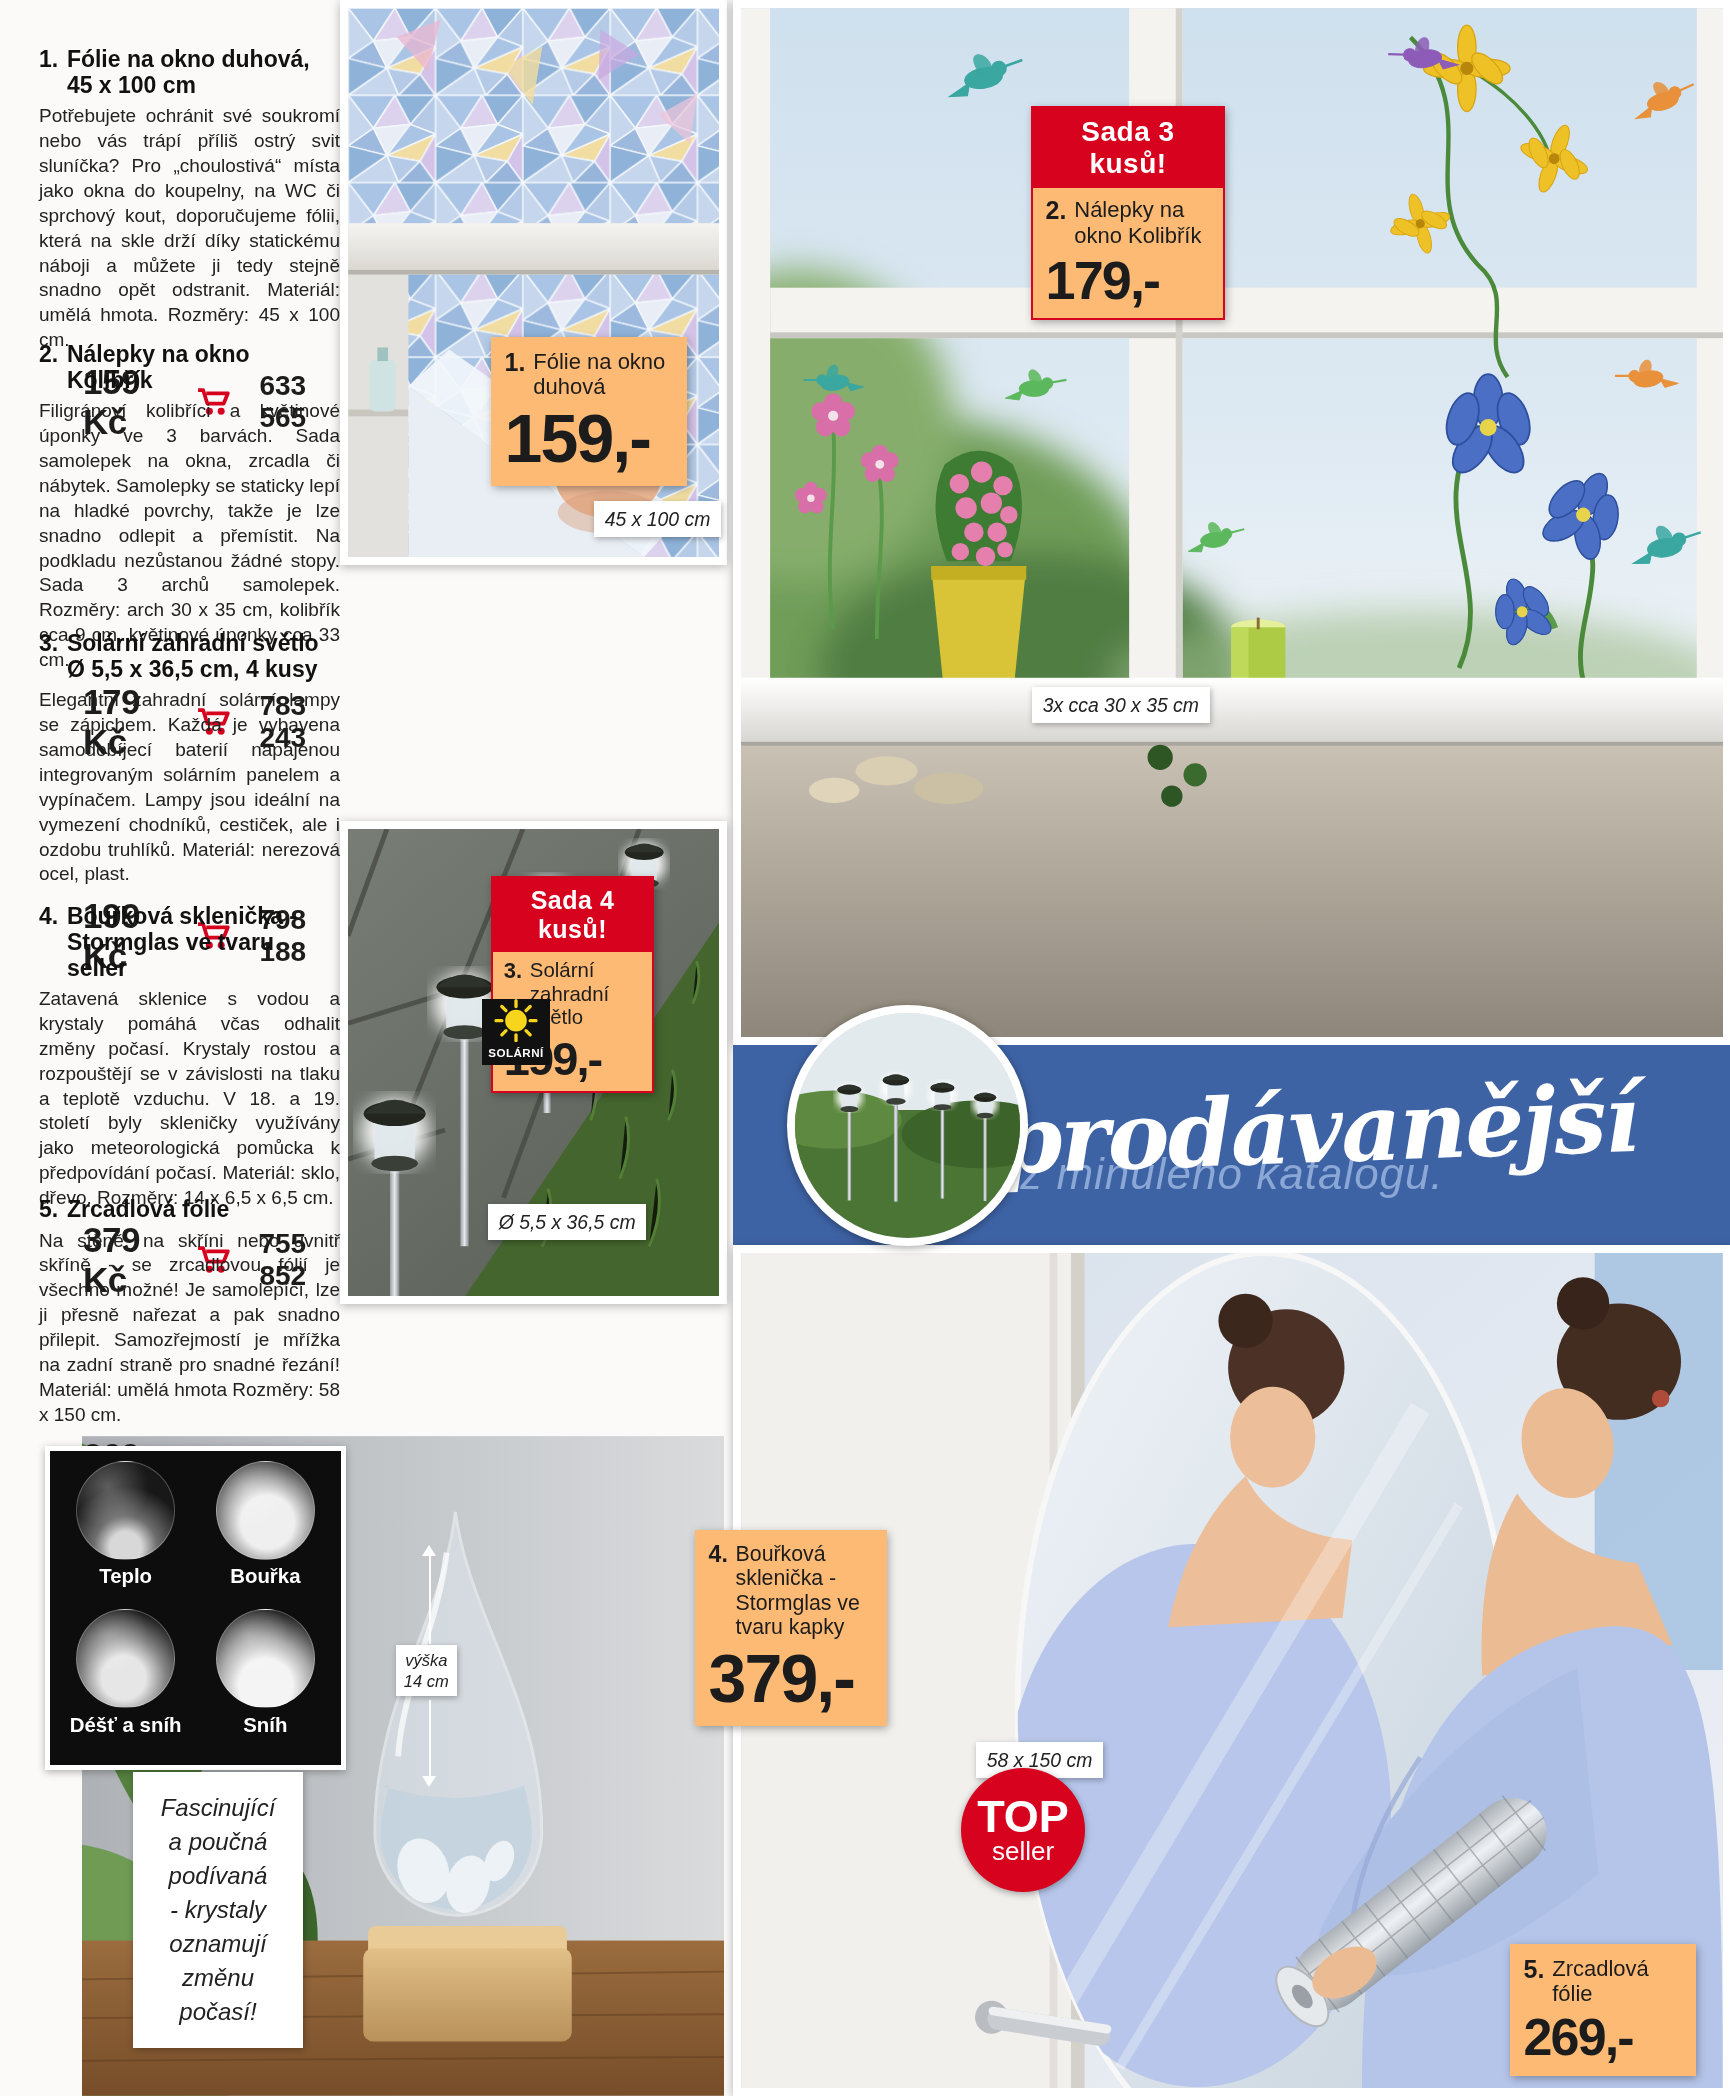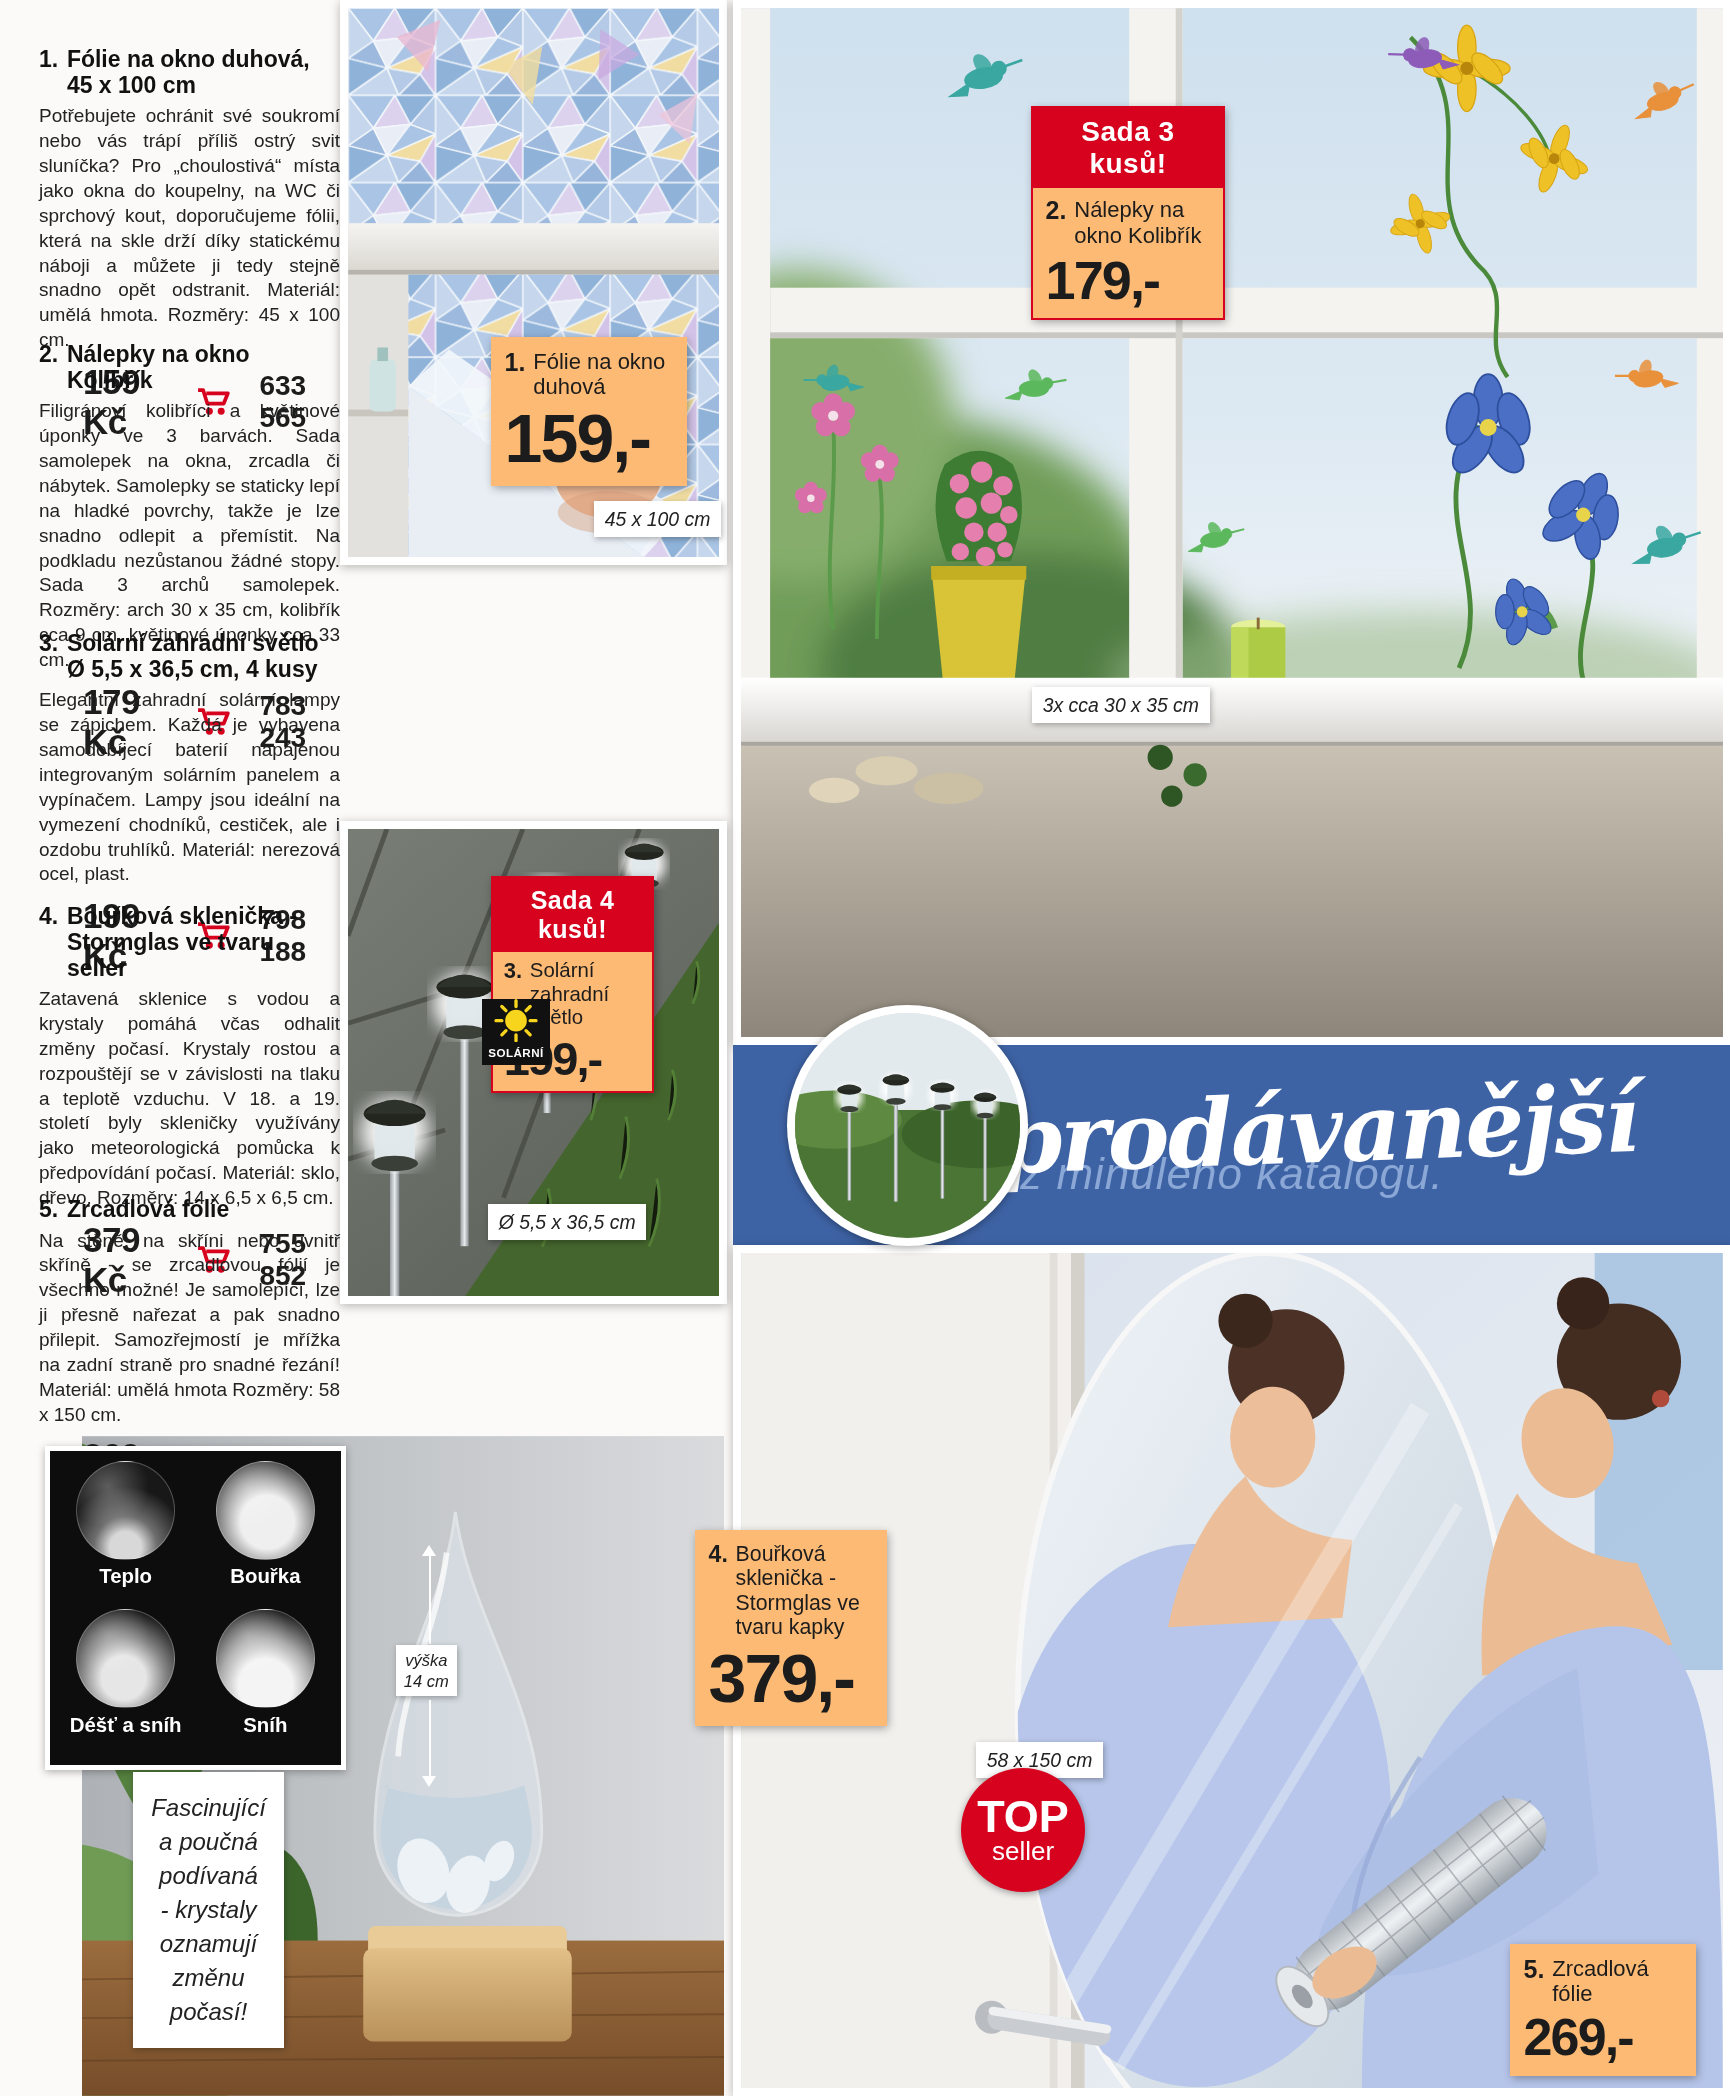--- a/index.html
+++ b/index.html
@@ -48,21 +48,21 @@
   .sg{width:97px;height:97px;border-radius:50%;border:1px solid rgba(255,255,255,.25);}
   .sg1{background:radial-gradient(circle at 32% 26%,rgba(255,255,255,.3),transparent 42%),
        radial-gradient(circle at 50% 88%,#d8d8d8 0 16%,#6e6e6e 32%,#181818 62%);}
   .sg2{background:radial-gradient(circle at 32% 26%,rgba(255,255,255,.3),transparent 42%),
        radial-gradient(circle at 52% 62%,#efefef 0 34%,#9a9a9a 56%,#1d1d1d 88%);}
   .sg3{background:radial-gradient(circle at 32% 26%,rgba(255,255,255,.3),transparent 42%),
        radial-gradient(circle at 48% 70%,#e6e6e6 0 26%,#8a8a8a 48%,#191919 80%);}
   .sg4{background:radial-gradient(circle at 32% 26%,rgba(255,255,255,.3),transparent 42%),
        radial-gradient(circle at 50% 78%,#f4f4f4 0 30%,#a8a8a8 52%,#1c1c1c 84%);}
   .sglab{color:#fff;font-size:20.4px;font-weight:600;margin-top:5.8px;}
-  .note{position:absolute;left:133px;top:1772px;width:151px;height:276px;background:#fff;z-index:6;
+  .note{position:absolute;left:133px;top:1772px;width:170px;height:276px;background:#fff;z-index:6;
         box-shadow:1px 1.9px 6.8px rgba(0,0,0,.3);display:flex;align-items:center;justify-content:center;
         font-style:italic;font-size:24px;line-height:1.42;text-align:center;white-space:pre-line;color:#222;}
   
   .circle-inset{position:absolute;left:787px;top:1005px;width:241px;height:241px;border-radius:50%;
         background:#fff;padding:7.8px;box-sizing:border-box;z-index:5;box-shadow:0 1.9px 8.7px rgba(0,0,0,.35);}
   .circle-inset .ph{border-radius:50%;}
   
   .solbadge{position:absolute;left:482px;top:999px;width:68px;height:66px;background:#111;z-index:4;
         display:flex;flex-direction:column;align-items:center;justify-content:flex-end;padding-bottom:5.8px;
         box-sizing:border-box;}

